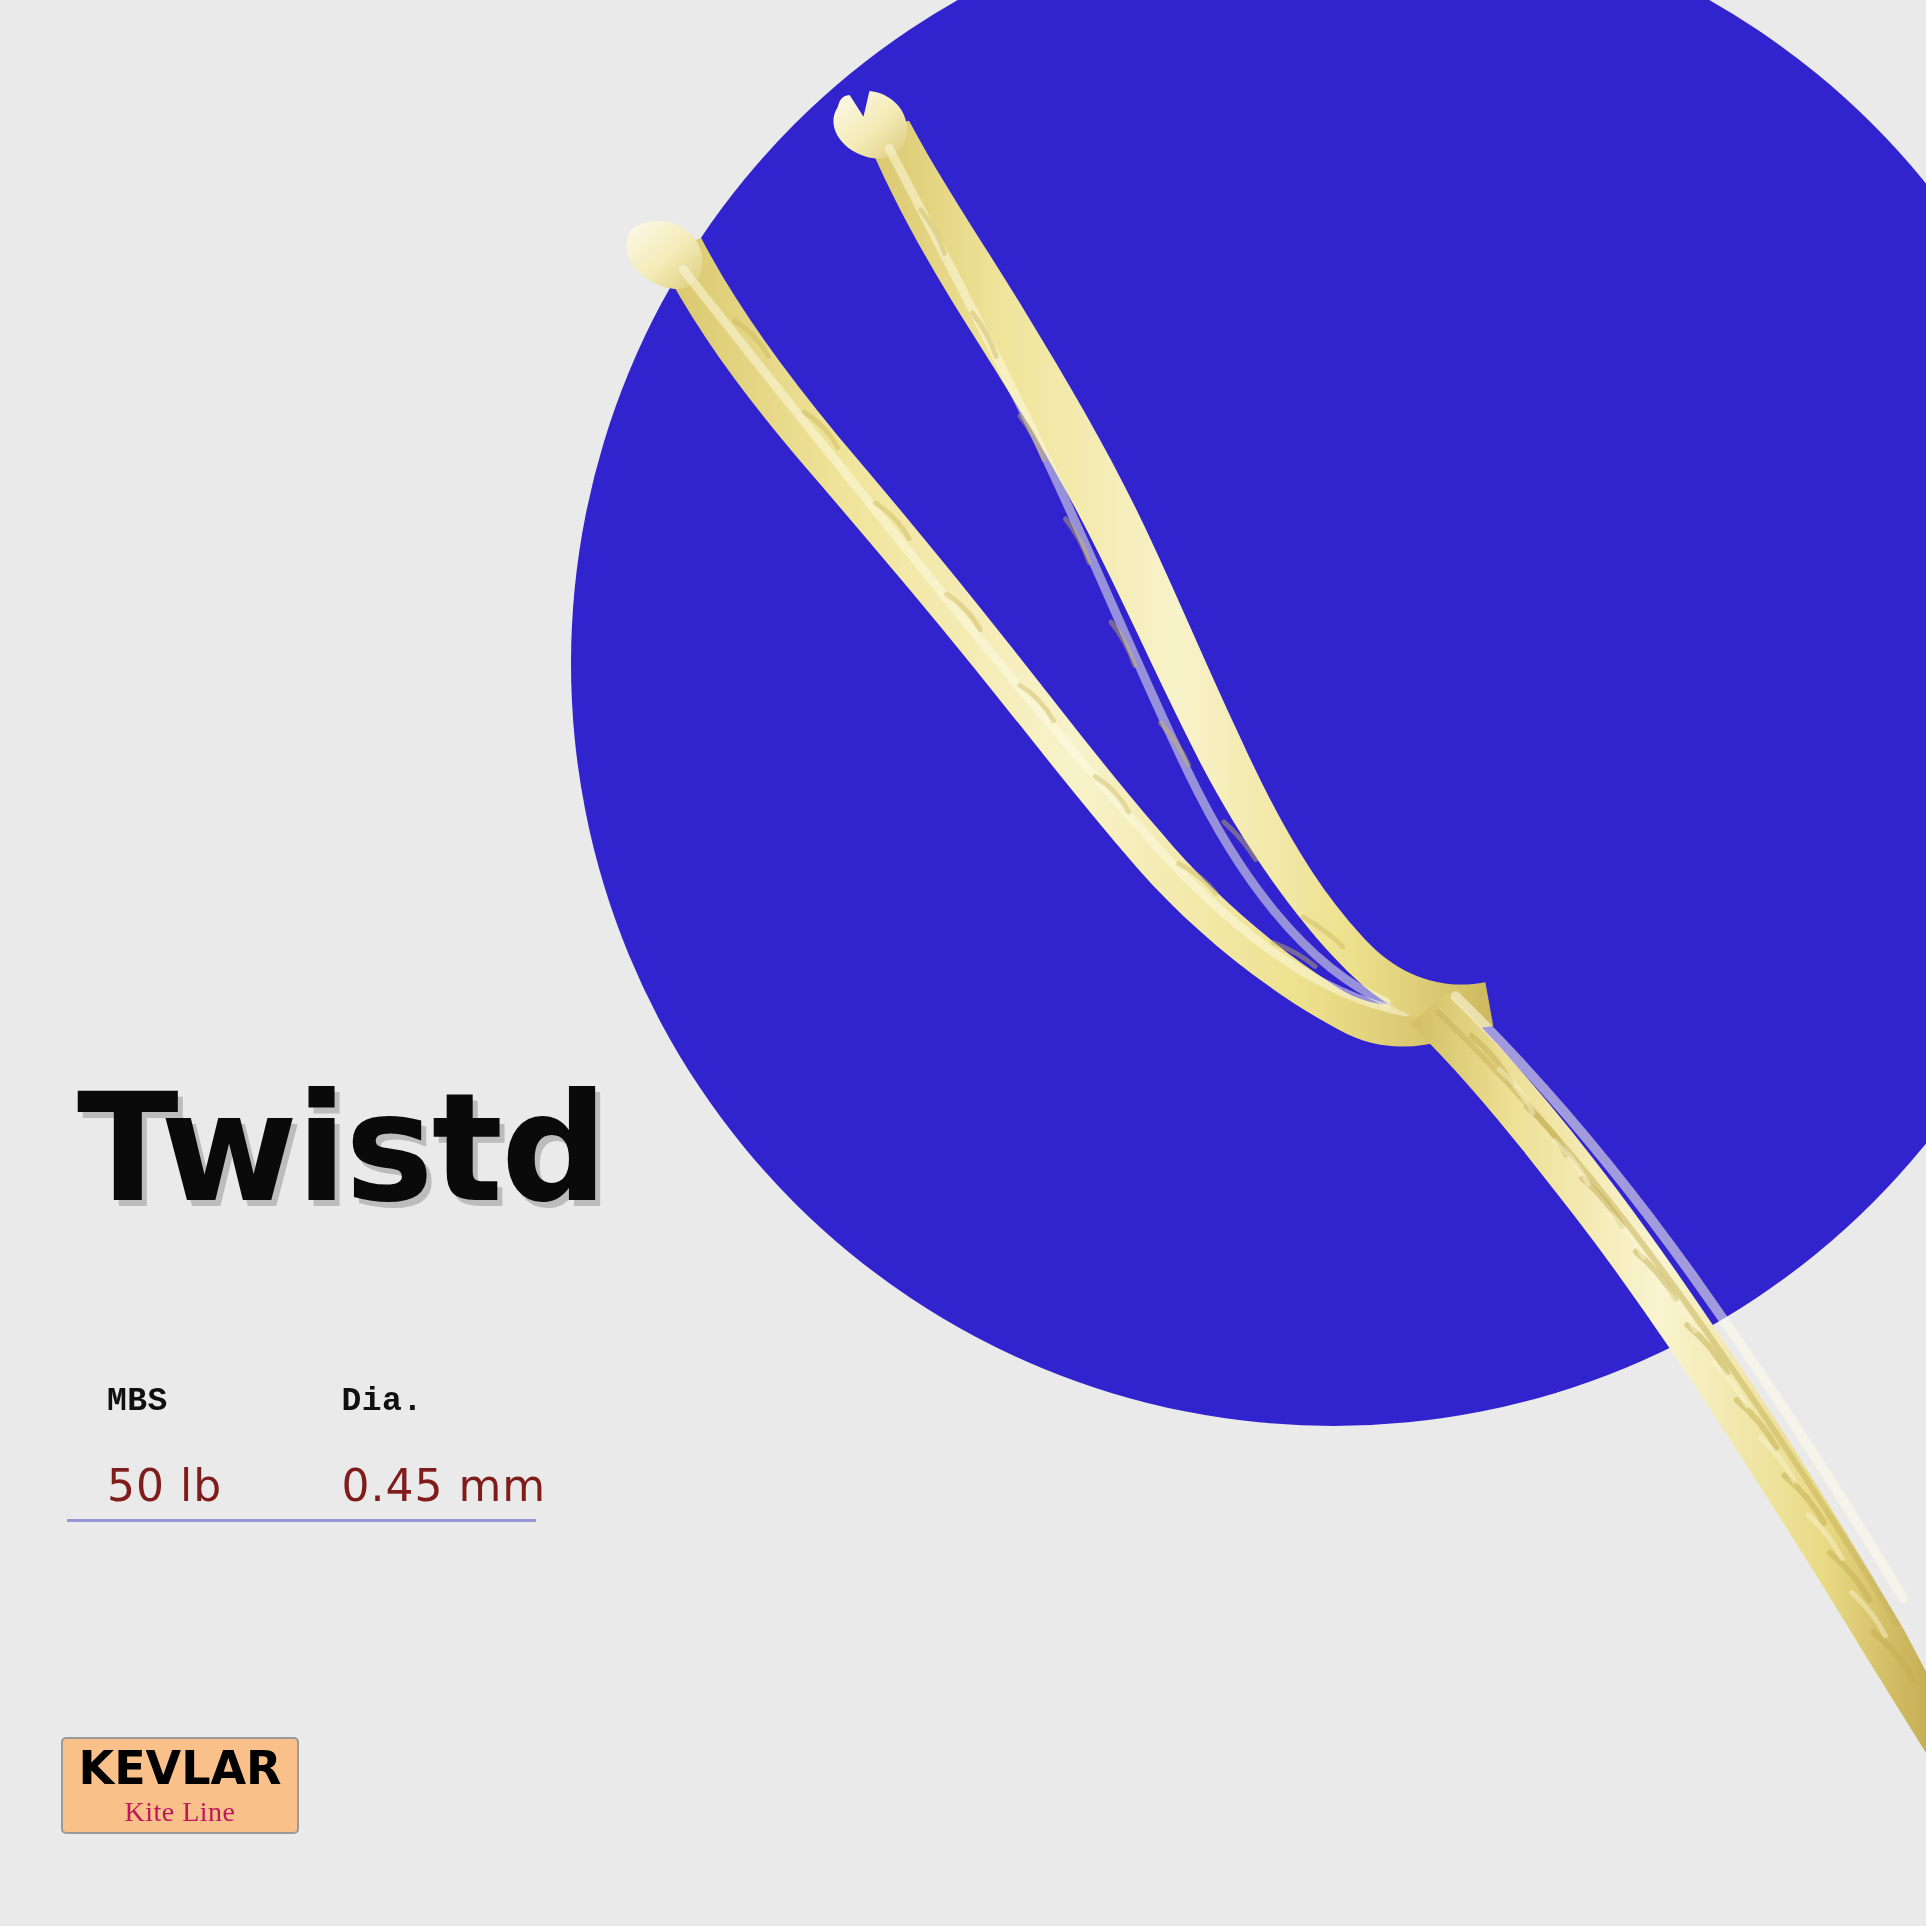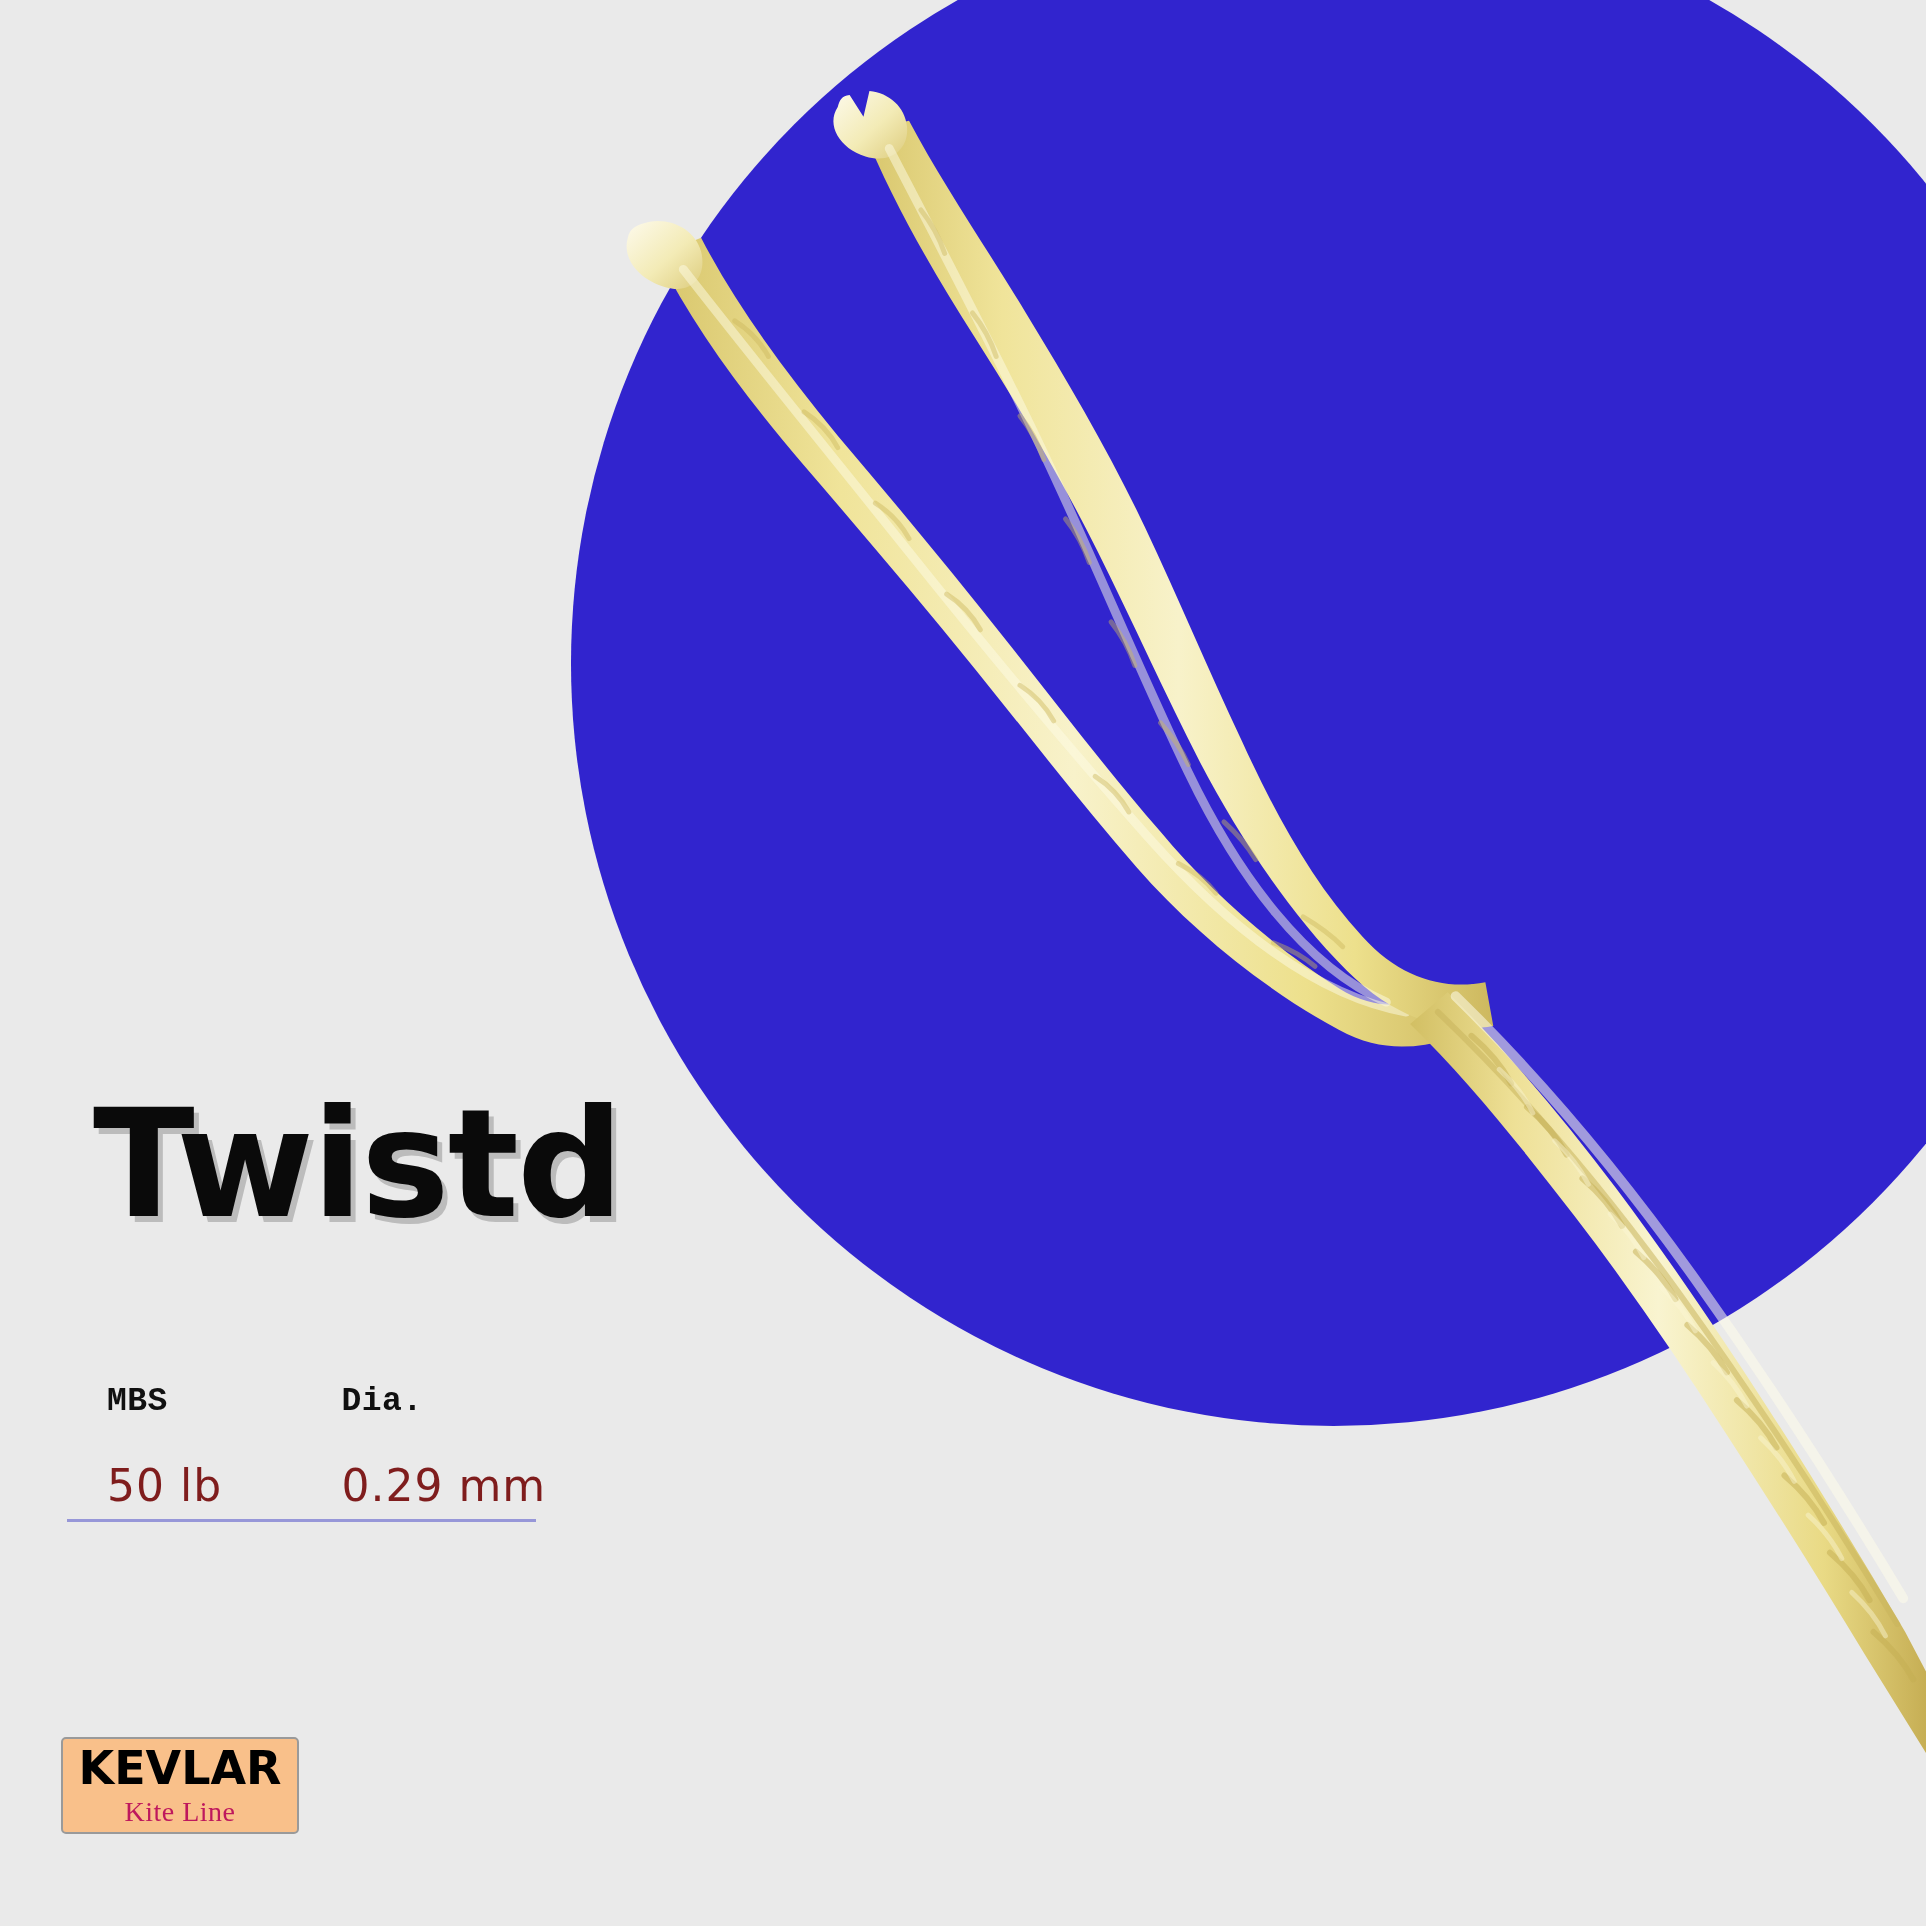--- a/index.html
+++ b/index.html
@@ -37,21 +37,21 @@
     pointer-events: none;
   }
 
   
   #title-block {
     position: absolute;
     left: 77px;
     top: 1074px;
   }
   #product-title {
-    margin: 16px;
+    margin: 0;
     font-family: "DejaVu Sans", sans-serif;
     font-size: 149px;
     font-weight: 700;
     letter-spacing: -2px;
     color: #0a0a0a;
     line-height: 1;
     text-shadow: 5px 6px 0 rgba(150,150,150,0.55);
     white-space: nowrap;
   }
 
@@ -296,21 +296,21 @@
     <h1 id="product-title">Twistd</h1>
   </div>
 
   <div id="spec-table">
     <div class="spec-row">
       <div class="spec-col spec-head">MBS</div>
       <div class="spec-col spec-head">Dia.</div>
     </div>
     <div class="spec-row" id="spec-values-row">
       <div class="spec-col spec-value">50 lb</div>
-      <div class="spec-col spec-value">0.29 mm</div>
+      <div class="spec-col spec-value">0.45 mm</div>
     </div>
     <div id="spec-underline"></div>
   </div>
 
   <div id="footer">
     <div id="kevlar-badge">
       <div id="kevlar-title">KEVLAR</div>
       <div id="kevlar-sub">Kite Line</div>
     </div>
   </div>

